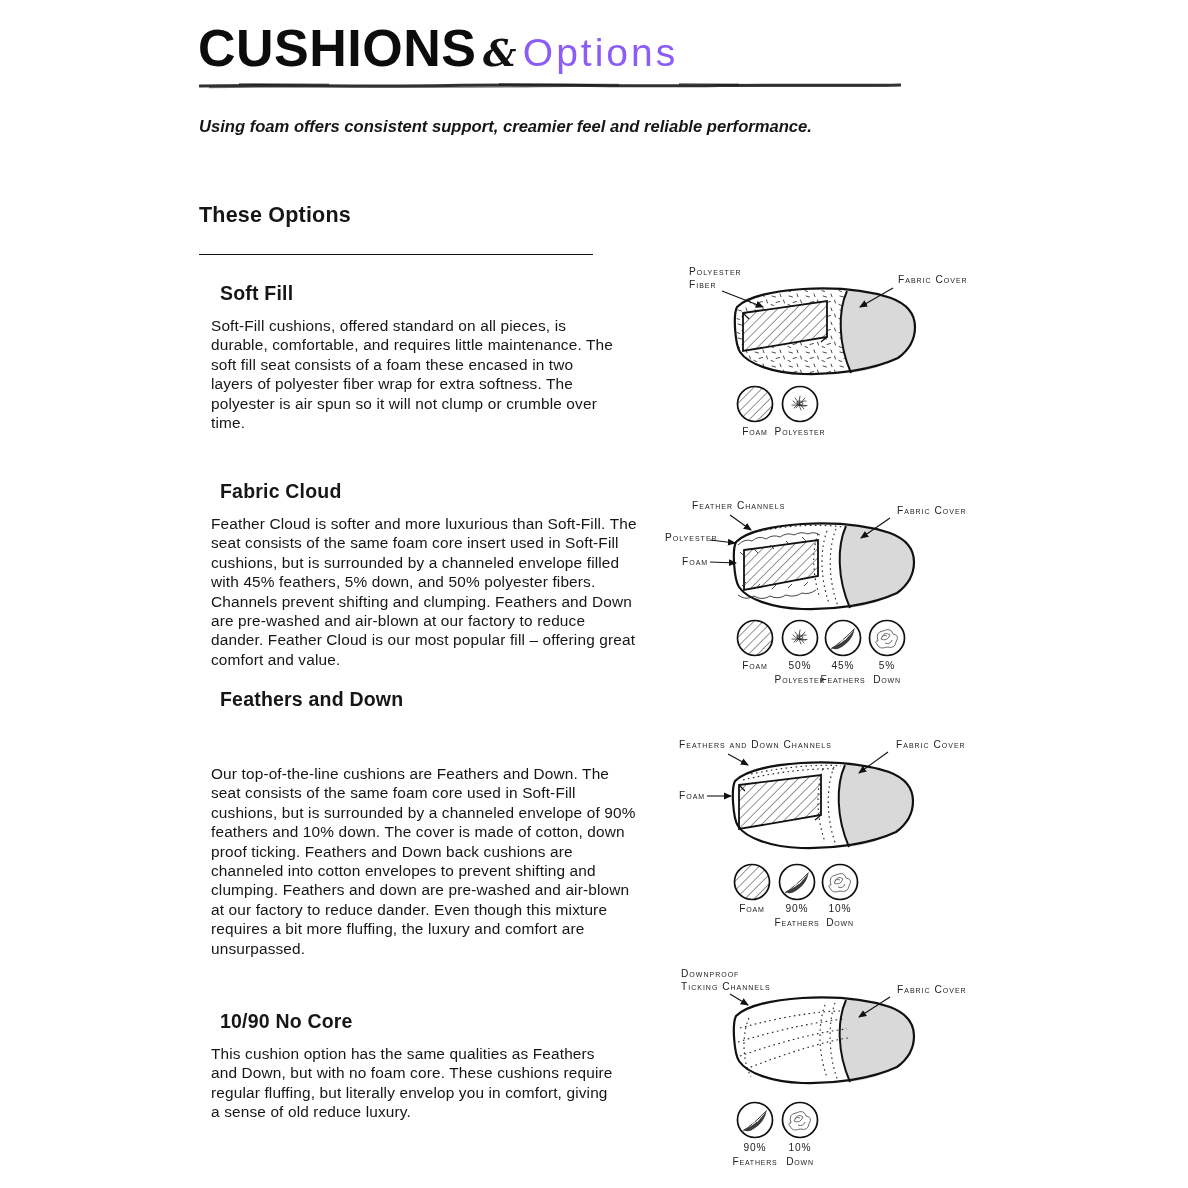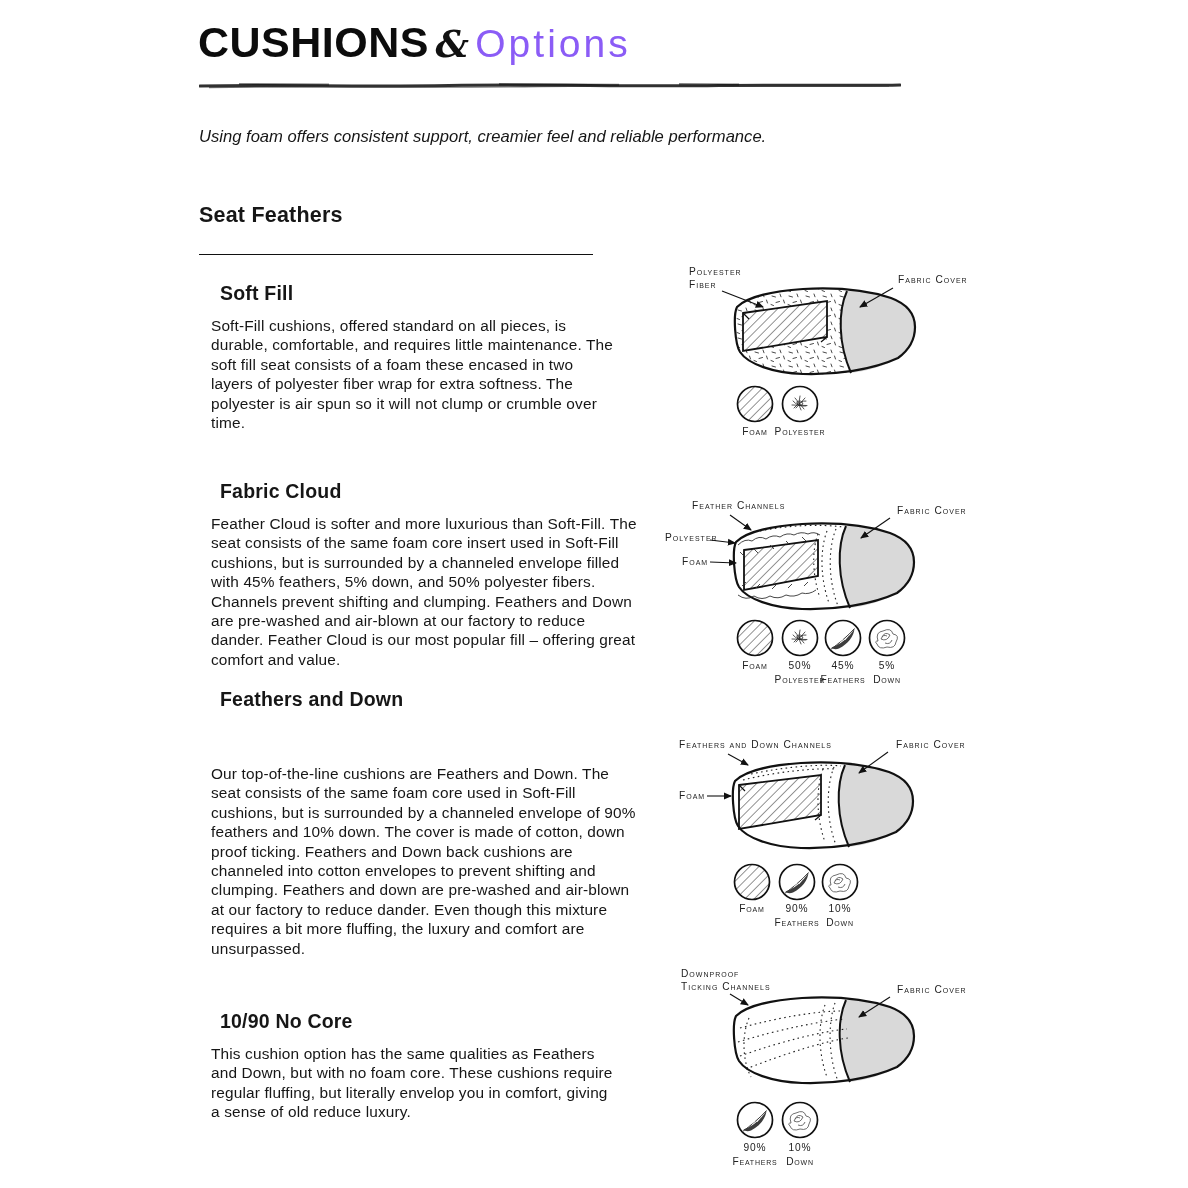--- a/index.html
+++ b/index.html
@@ -3,27 +3,27 @@
 <meta charset="utf-8">
 <style>
   html,body{margin:0;padding:0;}
   body{
     width:1188px;height:1188px;background:#ffffff;position:relative;overflow:hidden;
     font-family:"Liberation Sans", sans-serif;color:#161616;
   }
   .abs{position:absolute;margin:0;}
   
   .title-line{left:198px;top:18px;white-space:nowrap;}
-  .title-primary{font-size:43px;font-weight:800;letter-spacing:.5px;color:#0c0c0c;}
+  .title-primary{font-size:52px;font-weight:800;letter-spacing:.5px;color:#0c0c0c;}
   .title-amp{font-size:37px;font-style:italic;font-weight:600;font-family:"DejaVu Serif",serif;color:#111;padding:0 2px;}
   .title-secondary{font-size:39px;font-weight:100;letter-spacing:3px;color:#8b5cf6;}
   
   .intro-wrap{left:199px;top:116px;width:790px;}
   .intro-par{font-size:17.2px;line-height:21.6px;text-align:justify;letter-spacing:.1px;}
-  .intro-emph{font-size:16.6px;line-height:21px;font-weight:400;font-style:italic;margin-top:10px;}
+  .intro-emph{font-size:16.6px;line-height:21px;font-weight:700;font-style:italic;margin-top:0;}
   
   .seat-head{left:199px;top:203px;font-size:21.5px;font-weight:800;letter-spacing:.2px;}
   .head-rule{left:199px;top:254px;width:394px;border-top:1.6px solid #111;height:0;}
   .sec-title{font-size:19.5px;font-weight:800;letter-spacing:.2px;margin-left:9px;}
   .sec-body{font-size:15.4px;line-height:19.4px;letter-spacing:.15px;}
   
   .callout{font-family:"Liberation Sans",sans-serif;font-size:10.2px;letter-spacing:1px;fill:#222;font-variant:small-caps;}
   .swatch-label{font-family:"Liberation Sans",sans-serif;font-size:10.2px;letter-spacing:.8px;fill:#222;font-variant:small-caps;text-anchor:middle;}
   .arrow{stroke:#111;stroke-width:1.1;fill:none;}
   .outline{fill:none;stroke:#111;stroke-width:2.2;stroke-linejoin:round;}
@@ -94,21 +94,21 @@
 <svg class="abs" style="left:199px;top:80px" width="702" height="12" viewBox="0 0 702 12">
   <path d="M1,6 C 80,4.5 160,7 250,5.5 C 350,4 430,7 520,5.5 C 600,4.5 660,6 701,5" stroke="#1b1b1b" stroke-width="3" fill="none" stroke-linecap="round" opacity=".9"></path>
   <path d="M10,7.5 C 120,6 230,8 340,6.5 C 470,5 560,7.5 690,6" stroke="#333" stroke-width="1.3" fill="none" opacity=".65"></path>
   <path d="M40,4 L 130,4.6 M 300,4.2 L 420,4.8 M 480,4.1 L 540,4.7" stroke="#111" stroke-width="2.2" opacity=".5"></path>
 </svg>
 
 <div class="abs intro-wrap">
   <p class="abs-none intro-emph">Using foam offers consistent support, creamier feel and reliable performance.</p>
 </div>
 
-<h2 class="abs seat-head">Seat Feathers</h2>
+<h2 class="abs seat-head">These Options</h2>
 <div class="abs head-rule"></div>
 
 <h3 class="abs sec-title" style="left:211px;top:282px">Soft Fill</h3>
 <p class="abs sec-body" style="left:211px;top:316px;width:408px">Soft-Fill cushions, offered standard on all pieces, is durable, comfortable, and requires little maintenance. The soft fill seat consists of a foam these encased in two layers of polyester fiber wrap for extra softness. The polyester is air spun so it will not clump or crumble over time.</p>
 
 <h3 class="abs sec-title" style="left:211px;top:480px">Fabric Cloud</h3>
 <p class="abs sec-body" style="left:211px;top:514px;width:428px">Feather Cloud is softer and more luxurious than Soft-Fill.  The seat consists of the same foam core insert used in Soft-Fill cushions, but is surrounded by a channeled envelope filled with 45% feathers, 5% down, and 50% polyester fibers. Channels prevent shifting and clumping. Feathers and Down are pre-washed and air-blown at our factory to reduce dander. Feather Cloud is our most popular fill – offering great comfort and value.</p>
 
 <h3 class="abs sec-title" style="left:211px;top:688px">Feathers and Down</h3>
 <p class="abs sec-body" style="left:211px;top:764px;width:428px">Our top-of-the-line cushions are Feathers and Down. The seat consists of the same foam core used in Soft-Fill cushions, but is surrounded by a channeled envelope of 90% feathers and 10% down. The cover is made of cotton, down proof ticking. Feathers and Down back cushions are channeled into cotton envelopes to prevent shifting and clumping. Feathers and down are pre-washed and air-blown at our factory to reduce dander. Even though this mixture requires a bit more fluffing, the luxury and comfort are unsurpassed.</p>

